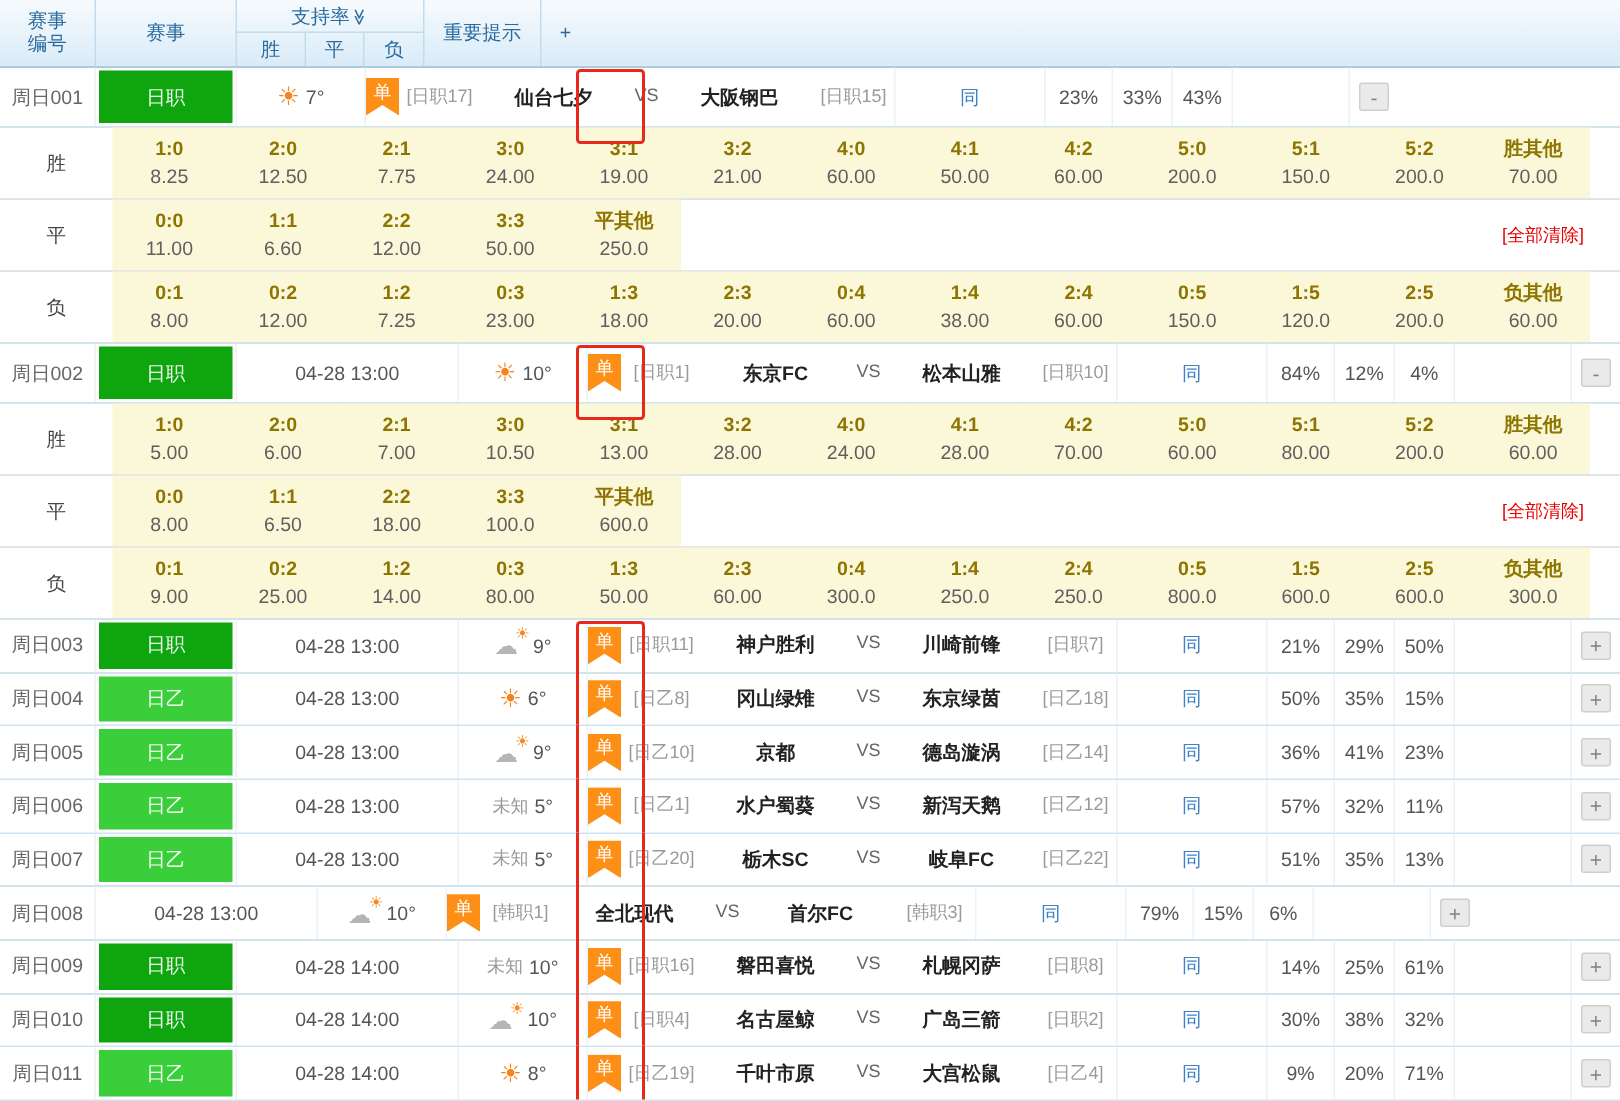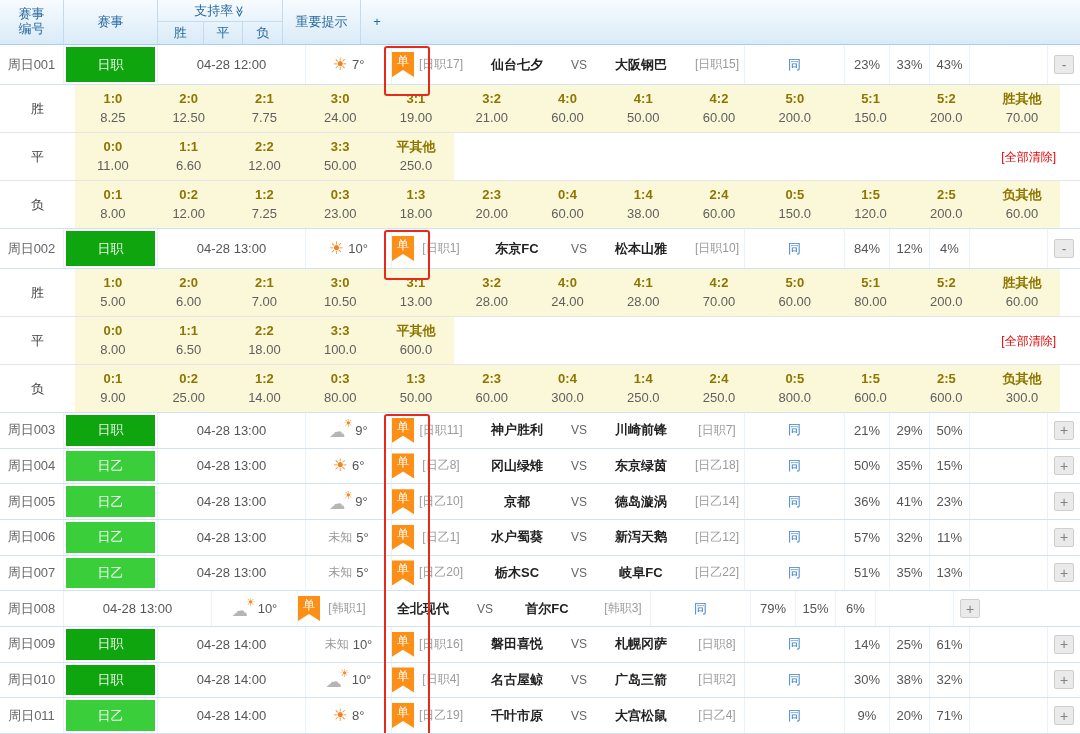--- a/index.html
+++ b/index.html
@@ -33,21 +33,21 @@
   .w-sun{color:#f7821b;font-size:17px;line-height:1}
   .w-cs{position:relative;width:22px;height:18px;display:inline-block}
   .w-cs .cs-sun{position:absolute;top:-3px;right:-2px;color:#f7861b;font-size:11px;line-height:1}
   .w-cs .cs-cloud{position:absolute;bottom:-1px;left:0;color:#b5b5b5;font-size:16px;line-height:1}
   .w-unk{color:#999;font-size:12px}
   .temp{color:#555}
   .c-match{width:353px;justify-content:flex-start}
   .dan-slot{width:32px;display:flex;align-items:center;justify-content:center;height:100%}
   .dan{width:22px;height:25px;color:#fff;font-size:12px;text-align:center;line-height:18px;
        clip-path:polygon(0 0,100% 0,100% 100%,50% 72%,0 100%);}
-  .mcontent{flex:1;display:flex;align-items:center;justify-content:center}
+  .mcontent{flex:1;display:flex;align-items:flex-start;justify-content:center}
   .rank{width:54px;text-align:center;color:#9a9a9a;font-size:12px;white-space:nowrap}
   .team{width:98px;text-align:center;color:#222;font-weight:bold;white-space:nowrap;cursor:pointer}
   .vs{width:26px;text-align:center;color:#666;font-size:12px}
   .c-data{width:100px}
   .datalink{color:#3f82c6;text-decoration:none;cursor:pointer}
   .c-w{width:45px}.c-d{width:40px}.c-l{width:40px}
   .c-pct{color:#555}
   .c-note{width:78px}
   .c-toggle{width:32px;border-right:none}
   .toggle{width:20px;height:19px;display:flex;align-items:center;justify-content:center;
@@ -92,21 +92,20 @@
     </div>
     <div class="hcell h-note">重要提示</div>
     <div class="hcell h-plus">+</div>
   </div>
   <div id="tbody">
       <div class="match-row tall">
         <div class="cell c-id">周日001</div>
         <div class="cell c-league">
           <span class="badge" style="background: rgb(14, 165, 14);">日职</span>
         </div>
-        <div class="cell c-time">04-28 12:00</div>
         <div class="cell c-weather">
           <span class="w-sun">☀</span>
           <span class="temp">7°</span>
         </div>
         <div class="cell c-match">
           <span class="dan-slot">
             <span class="dan" style="background: rgb(253, 143, 23);">单</span>
           </span>
           <span class="mcontent">
             <span class="rank">[日职17]</span>

